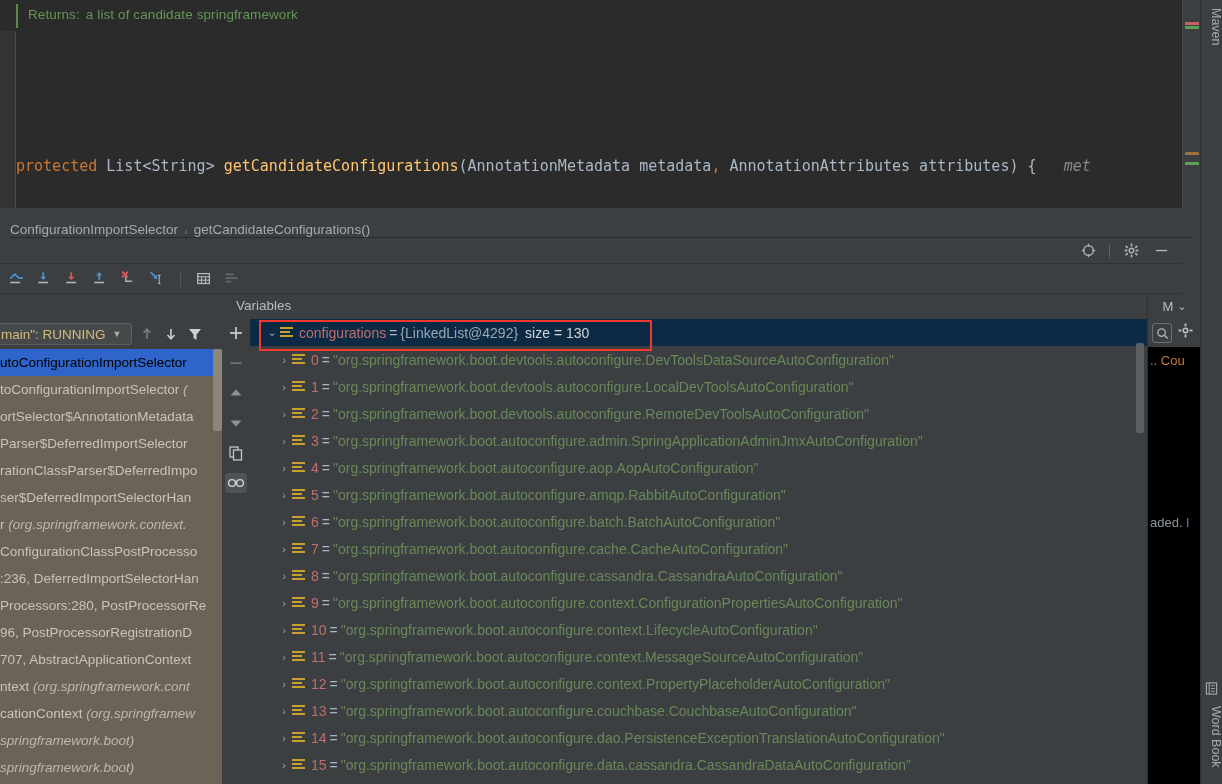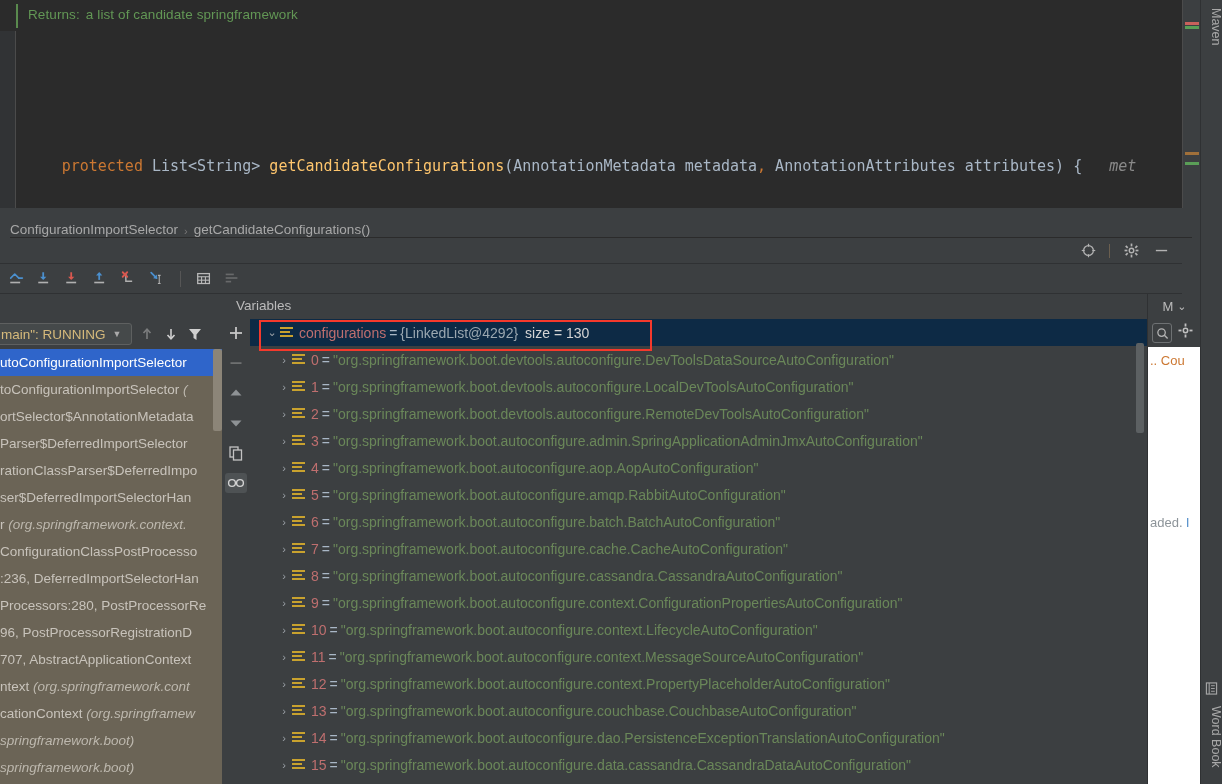--- a/index.html
+++ b/index.html
@@ -32,21 +32,21 @@
     font-size:13.5px; color:#629755; letter-spacing:.1px; white-space:nowrap;
   }
   .javadoc-text .jd-body { color:#629755; margin-left:6px; }
 
   .code {
     position:absolute; left:0; top:31px; width:1182px;
     font-family:"DejaVu Sans Mono","Liberation Mono",monospace;
     font-size:15px; line-height:30px; white-space:pre;
     color:#a9b7c6;
   }
-  .cl { position:relative; height:30px; padding-left:16px;text-align:center; }
+  .cl { position:relative; height:30px; padding-left:16px; }
   .kw  { color:#cc7832; }
   .ident { color:#a9b7c6; }
   .ital-dim { font-style:italic; color:#8a8a8a; }
   .sep { color:#cc7832; }
   .redbox-abs {
     position:absolute; border:2px solid #f4392c; pointer-events:none; z-index:40;
   }
 
   
   .marker-bar {
@@ -109,21 +109,21 @@
   }
   .thread-select .cx { margin-left:7px; color:#aaa; font-size:9px; }
   .frames-panel {
     position:absolute; left:0; top:349px; width:222px; height:435px;
     background:#6b6456; overflow:hidden;
   }
   .frame-row {
     height:27px; line-height:27px; font-size:13.5px; color:#c8c3bb;
     white-space:nowrap; overflow:hidden; padding-left:0px;
   }
-  .frame-row.selected { background:#2f65ca; color:#ffffff; }
+  .frame-row.selected { background:#2f65ca; color:#000000; }
   .frame-row .pkg { font-style:italic; color:#bdb8ae; }
   .frame-row.selected .pkg { color:#e6eeff; }
   .frames-scrollbar {
     position:absolute; left:213px; top:349px; width:9px; height:82px;
     background:#8c8578; border-radius:2px;
   }
 
   
   .mini-toolbar {
     position:absolute; left:222px; top:319px; width:28px; height:465px;
@@ -181,21 +181,21 @@
   .rs-toolbar {
     position:absolute; left:0; top:25px; width:53px; height:28px;
     display:flex; align-items:center; gap:6px; padding-left:4px;
   }
   .rs-search {
     width:20px; height:20px; border:1px solid #6e7173; border-radius:3px;
     display:flex; align-items:center; justify-content:center;
   }
   .rs-body {
     position:absolute; left:0; top:53px; width:53px; height:437px;
-    background:#ffffff; font-size:13px; color:#a9b7c6;
+    background:#000000; font-size:13px; color:#a9b7c6;
   }
   .rs-line1 { position:absolute; left:2px; top:6px; color:#cc7832; white-space:nowrap; }
   .rs-line2 { position:absolute; left:2px; top:168px; color:#8d9499; white-space:nowrap; }
   .rs-line2 b { color:#4a88c7; font-weight:normal; }
 
   
   .right-stripe {
     position:absolute; left:1200px; top:0; width:22px; height:784px;
     background:#3c3f41; border-left:1px solid #2f3133;
   }

